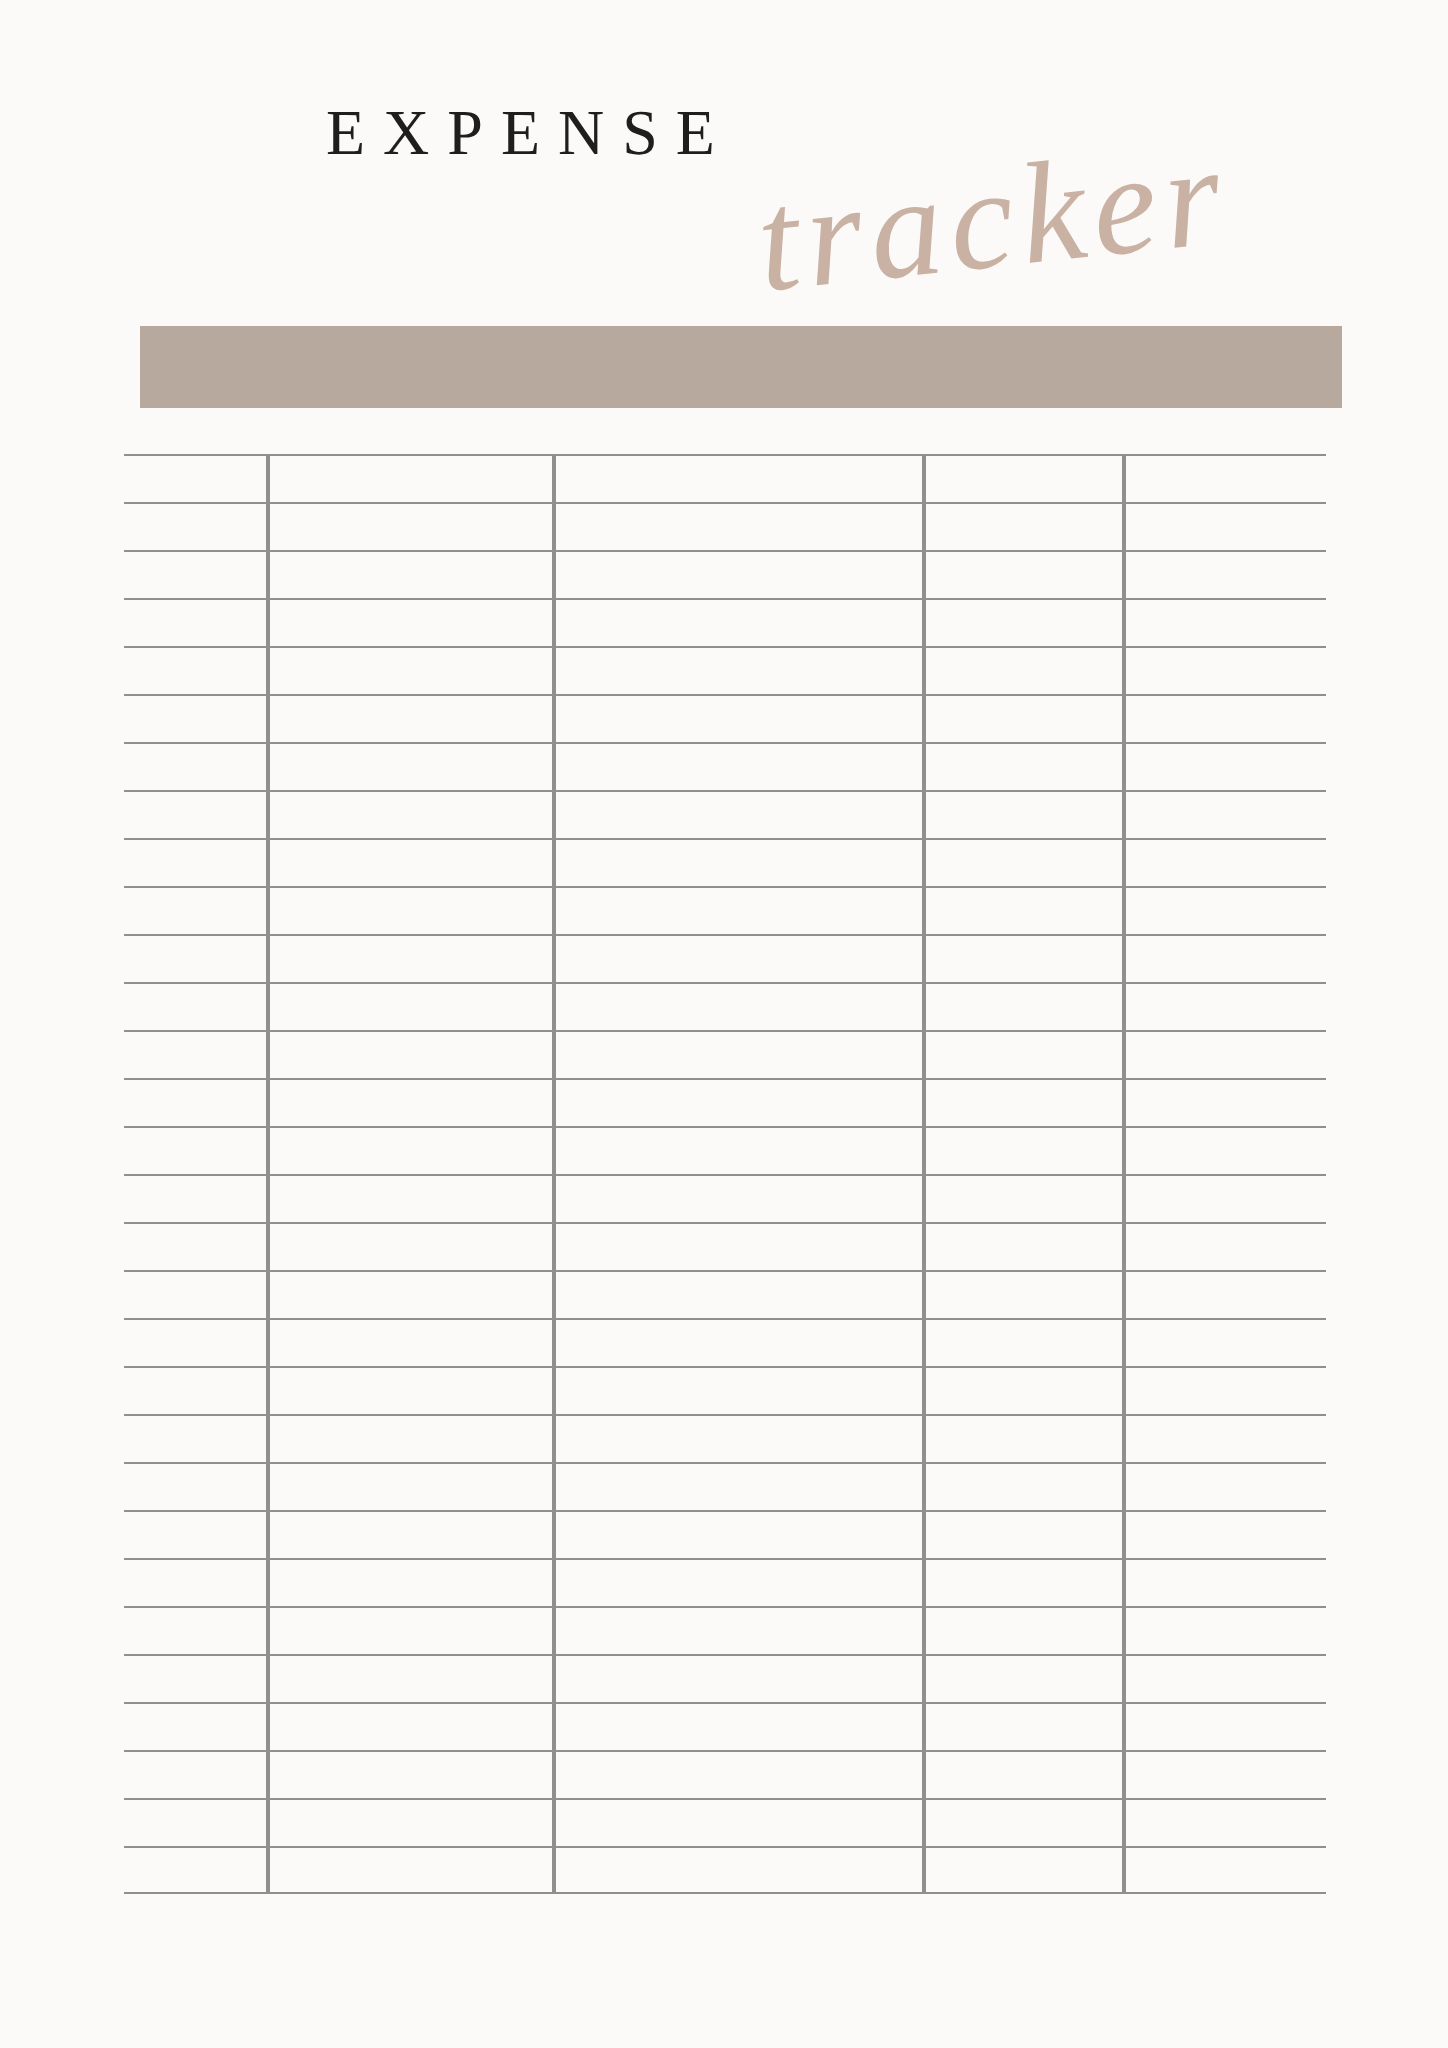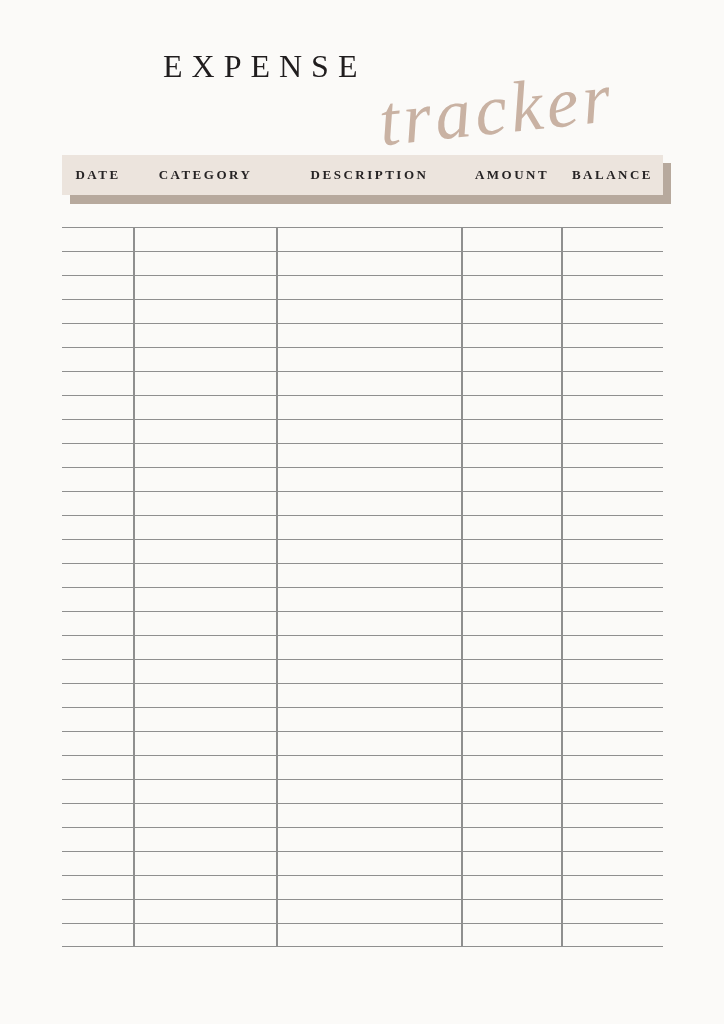--- a/index.html
+++ b/index.html
@@ -104,27 +104,20 @@
 
   <h1 class="title-main">EXPENSE</h1>
 
   <div class="title-script-wrap">
     <svg viewBox="0 0 280 120">
       <text class="title-script-text" x="10" y="88" transform="rotate(-6 140 60)">tracker</text>
     </svg>
   </div>
 
   <div class="header-shadow"></div>
-  <div class="header-bar">
-    <div class="hcol c0">DATE</div>
-    <div class="hcol c1">CATEGORY</div>
-    <div class="hcol c2">DESCRIPTION</div>
-    <div class="hcol c3">AMOUNT</div>
-    <div class="hcol c4">BALANCE</div>
-  </div>
 
   <div class="grid">
     <div id="rows">
         <div class="trow"></div>
         <div class="trow"></div>
         <div class="trow"></div>
         <div class="trow"></div>
         <div class="trow"></div>
         <div class="trow"></div>
         <div class="trow"></div>

